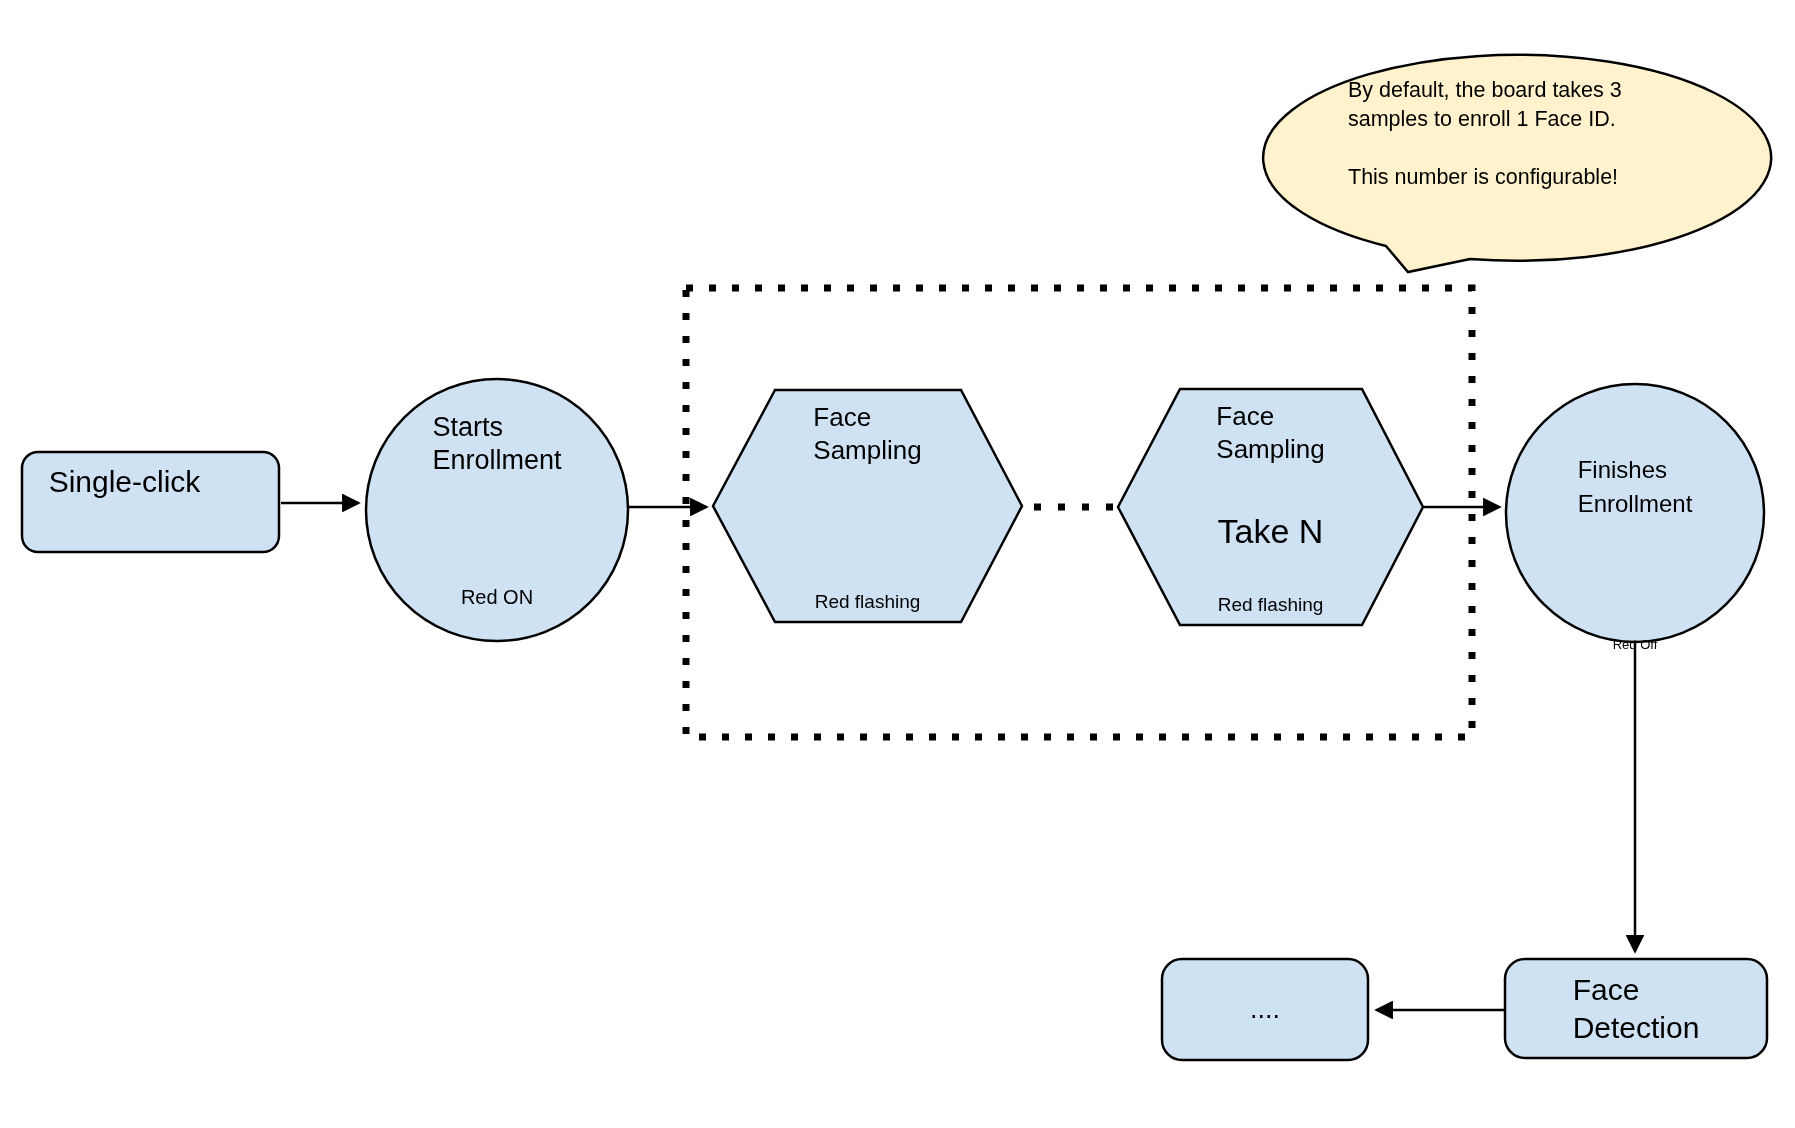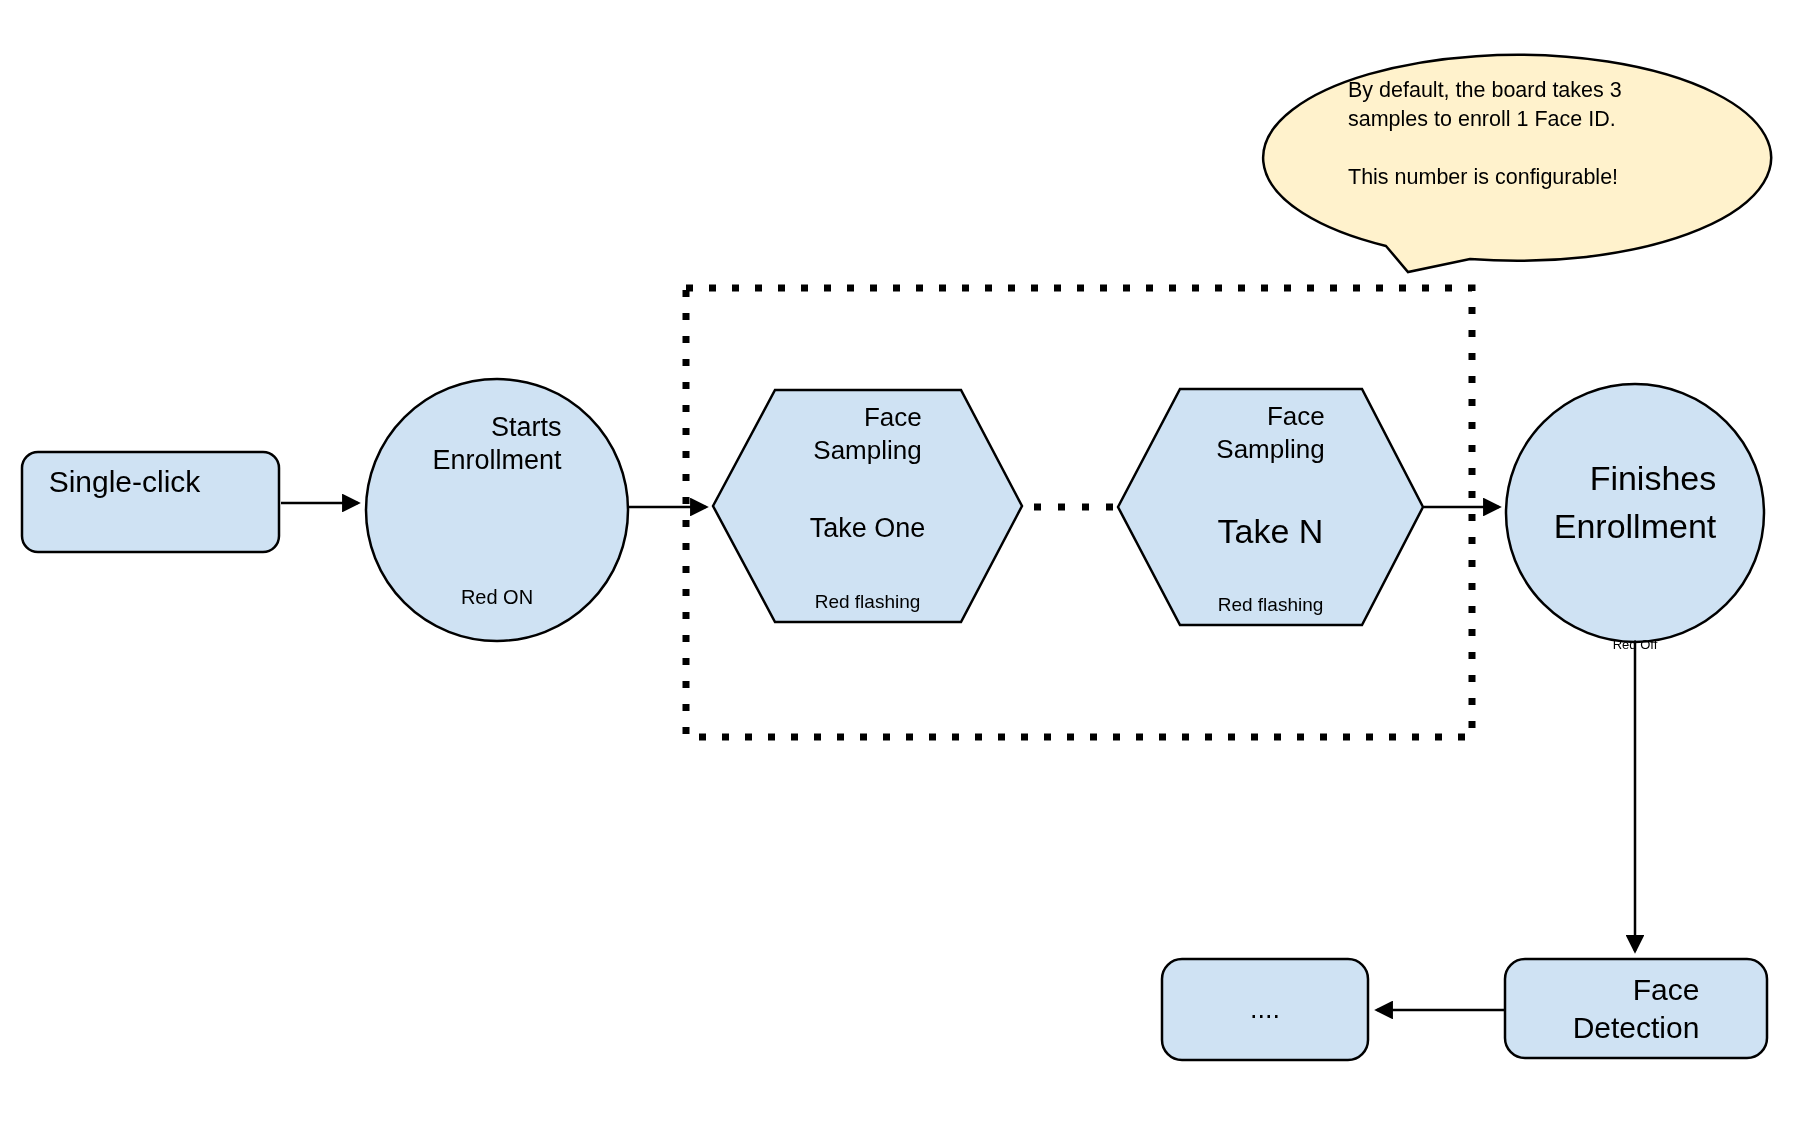--- a/index.html
+++ b/index.html
@@ -3,32 +3,32 @@
 <meta charset="utf-8">
 <style>
   html,body { margin:0; padding:0; }
   body { font-family: "Liberation Sans", sans-serif; background:#ffffff; }
   .canvas {
     position:relative; width:1795px; height:1128px; background:#ffffff; overflow:hidden;
   }
   .canvas svg { position:absolute; left:0; top:0; }
   .t {
     position:absolute; display:flex; align-items:center; justify-content:center;
-    text-align:right; white-space:pre-line; color:#000; line-height:1.25;
+    text-align:left; white-space:pre-line; color:#000; line-height:1.25;
   }
   .t-single    { left:22px;   top:432px; width:205px; height:100px; font-size:30px; }
   .t-starts    { left:366px;  top:408px; width:262px; height:72px;  font-size:27px; line-height:33px; }
   .t-starts-s  { left:366px;  top:584px; width:262px; height:26px;  font-size:20px; }
   .t-hex1      { left:713px;  top:398px; width:309px; height:72px;  font-size:26px; line-height:33px; }
   .t-hex1-sub  { left:713px;  top:512px; width:309px; height:34px;  font-size:27px; }
   .t-hex1-s    { left:713px;  top:589px; width:309px; height:26px;  font-size:19px; }
   .t-hex2      { left:1118px; top:397px; width:305px; height:72px;  font-size:26px; line-height:33px; }
   .t-hex2-sub  { left:1118px; top:514px; width:305px; height:34px;  font-size:34px; }
   .t-hex2-s    { left:1118px; top:592px; width:305px; height:26px;  font-size:19px; }
-  .t-fin       { left:1506px; top:465px; width:258px; height:74px;  font-size:34px; line-height:48px; }
+  .t-fin       { left:1506px; top:450px; width:258px; height:74px;  font-size:24px; line-height:34px; }
   .t-fin-s     { left:1506px; top:585px; width:258px; height:26px;  font-size:13px;margin-top:47px; }
   .t-fd        { left:1505px; top:959px; width:262px; height:99px;  font-size:30px; line-height:38px; }
   .t-cont      { left:1162px; top:959px; width:206px; height:101px; font-size:27px; }
   .t-callout   {
     left:1348px; top:76px; width:330px; height:132px;
     font-size:21.5px; line-height:29px;
     display:block; text-align:left; justify-content:flex-start;
   }
 </style>
 </head>
@@ -70,21 +70,20 @@
   </svg>
 
   <div class="t t-single">Single-click</div>
 
   <div class="t t-starts">Starts
 Enrollment</div>
   <div class="t t-starts-s">Red ON</div>
 
   <div class="t t-hex1">Face
 Sampling</div>
-  <div class="t t-hex1-sub">Take One</div>
   <div class="t t-hex1-s">Red flashing</div>
 
   <div class="t t-hex2">Face
 Sampling</div>
   <div class="t t-hex2-sub">Take N</div>
   <div class="t t-hex2-s">Red flashing</div>
 
   <div class="t t-fin">Finishes
 Enrollment</div>
   <div class="t t-fin-s">Red Off</div>

